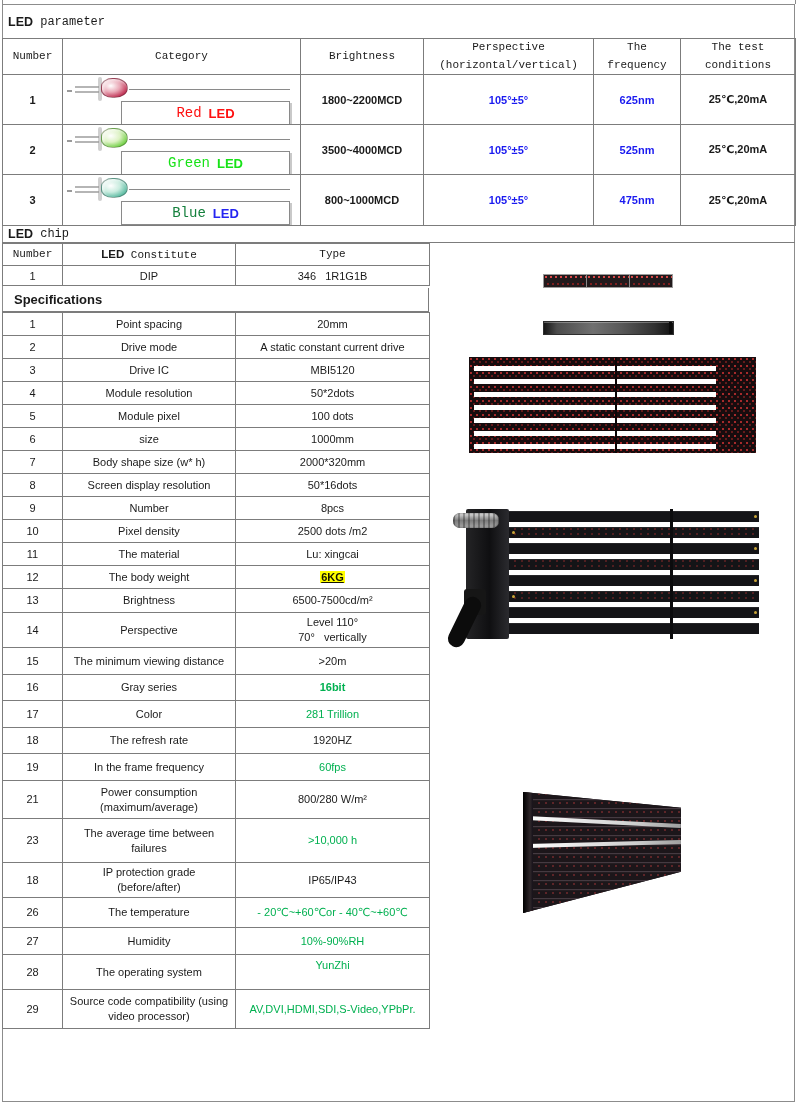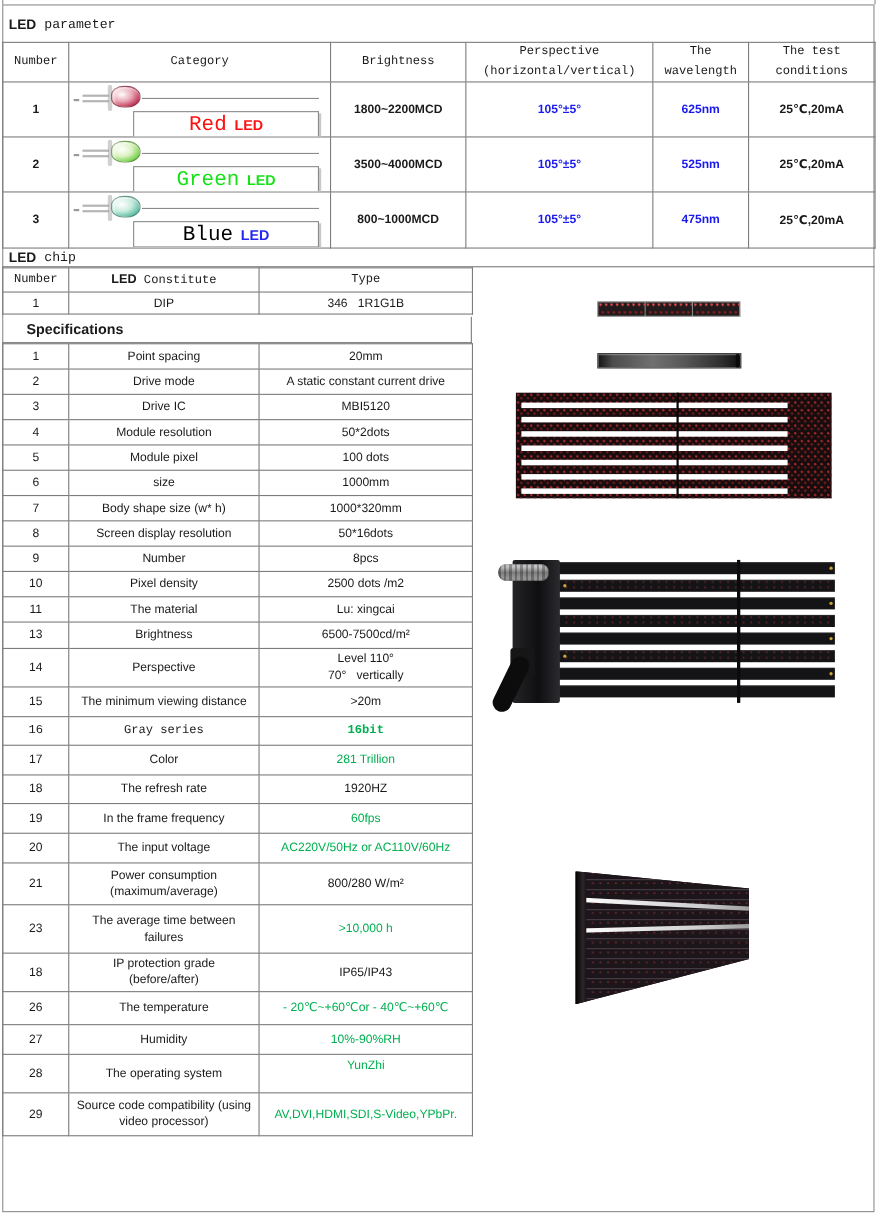--- a/index.html
+++ b/index.html
@@ -44,31 +44,31 @@
   .ledphoto{position:absolute;left:4px;top:2px;right:4px;bottom:3px;}
   .leg{position:absolute;height:2px;background:#b5b5b5;}
   .leg-dash{position:absolute;width:5px;height:2px;background:#9a9a9a;}
   .bulb{position:absolute;width:27px;height:20px;border-radius:46% 54% 54% 46%;
         border:1px solid rgba(60,60,60,.35);box-shadow:inset 2px 2px 3px rgba(255,255,255,.7);}
   .bulb-flange{position:absolute;width:4px;height:24px;background:rgba(150,150,150,.45);border-radius:2px;}
   .photo-line{position:absolute;height:1px;background:#8a8a8a;}
   .label-box{position:absolute;left:54px;right:6px;top:24px;height:24px;background:#fff;
              border:1px solid #8a8a8a;box-shadow:2px 2px 0 #c9c9c9;
              display:flex;align-items:center;justify-content:center;gap:7px;}
-  .led-word{font-family:"Liberation Mono","DejaVu Sans Mono",monospace;font-size:19px;}
+  .led-word{font-family:"Liberation Mono","DejaVu Sans Mono",monospace;font-size:14px;}
   .led-bold{font-weight:bold;font-size:13px;}
 
   
   #chip-table{left:2px;top:243px;width:427px;}
   #chip-table td{font-size:11px;}
   .ws-pre{white-space:pre;}
 
   
   #spec-bar{left:2px;top:288px;width:427px;height:24px;border-bottom:1px solid var(--border);
-            border-right:1px solid var(--border);display:flex;align-items:center;padding-left:22px;
+            border-right:1px solid var(--border);display:flex;align-items:center;padding-left:12px;
             font-weight:bold;font-size:13px;}
 
   
   #spec-table{left:2px;top:312px;width:427px;}
   #spec-table td{font-size:11px;white-space:pre-wrap;line-height:1.35;padding:1px 2px;}
   #spec-table td.sn{font-size:11px;}
   #spec-table td.sv.green{color:var(--green);}
   #spec-table td.sv.bold{font-weight:bold;}
   #spec-table td.sv.vtop{vertical-align:top;padding-top:3px;}
   .hl{background:var(--hl);text-decoration:underline;color:#141400;font-weight:bold;padding:0 1px;}
@@ -151,21 +151,21 @@
       <col style="width:115px">
     </colgroup>
   <tbody>
       <tr style="height:36px">
     <td class="hcell">Number</td>
     <td class="hcell">Category</td>
     <td class="hcell">Brightness</td>
     <td class="hcell">Perspective
 (horizontal/vertical)</td>
     <td class="hcell">The
-wavelength</td>
+frequency</td>
     <td class="hcell">The test
 conditions</td>
   </tr>
   <tr style="height:50px">
     <td class="big-num">1</td>
     <td class="cat-cell">
       <div class="ledphoto">
         <div class="leg-dash" style="left:0;top:13px"></div>
         <div class="leg" style="left:8px;top:9px;width:24px"></div>
         <div class="leg" style="left:8px;top:14px;width:24px"></div>
@@ -208,21 +208,21 @@
     <td class="big-num">3</td>
     <td class="cat-cell">
       <div class="ledphoto">
         <div class="leg-dash" style="left:0;top:13px"></div>
         <div class="leg" style="left:8px;top:9px;width:24px"></div>
         <div class="leg" style="left:8px;top:14px;width:24px"></div>
         <div class="bulb-flange" style="left:31px;top:0"></div>
         <div class="bulb" style="left: 34px; top: 1px; background: radial-gradient(at 35% 38%, rgb(255, 255, 255) 0%, rgb(201, 236, 223) 40%, rgb(63, 174, 146) 85%);"></div>
         <div class="photo-line" style="left:62px;right:6px;top:12px"></div>
         <div class="label-box">
-          <span class="led-word" style="color: #000000;">Blue</span>
+          <span class="led-word" style="color: #15803d;">Blue</span>
           <span class="led-bold" style="color: rgb(37, 37, 242);">LED</span>
         </div>
       </div>
     </td>
     <td class="bval">800~1000MCD</td>
     <td class="blueval">105°±5°</td>
     <td class="blueval">475nm</td>
     <td class="bval">25℃,20mA</td>
   </tr>
 </tbody>
@@ -288,82 +288,82 @@
         <td class="sv">100 dots</td>
       </tr>
       <tr style="height: 23px;">
         <td class="sn">6</td>
         <td class="sl">size</td>
         <td class="sv">1000mm</td>
       </tr>
       <tr style="height: 23px;">
         <td class="sn">7</td>
         <td class="sl">Body shape size (w* h)</td>
-        <td class="sv">1000*320mm</td>
+        <td class="sv">2000*320mm</td>
       </tr>
       <tr style="height: 23px;">
         <td class="sn">8</td>
         <td class="sl">Screen display resolution</td>
         <td class="sv">50*16dots</td>
       </tr>
       <tr style="height: 23px;">
         <td class="sn">9</td>
         <td class="sl">Number</td>
         <td class="sv">8pcs</td>
       </tr>
       <tr style="height: 23px;">
         <td class="sn">10</td>
         <td class="sl">Pixel density</td>
         <td class="sv">2500 dots /m2</td>
       </tr>
       <tr style="height: 23px;">
         <td class="sn">11</td>
         <td class="sl">The material</td>
         <td class="sv">Lu: xingcai</td>
+      </tr>
+      <tr style="height: 23px;">
+        <td class="sn">12</td>
+        <td class="sl">The body weight</td>
+        <td class="sv"><span class="hl">6KG</span></td>
       </tr>
       <tr style="height: 24px;">
         <td class="sn">13</td>
         <td class="sl">Brightness</td>
         <td class="sv">6500-7500cd/m²</td>
       </tr>
       <tr style="height: 35px;">
         <td class="sn">14</td>
         <td class="sl">Perspective</td>
         <td class="sv">Level 110°
 70°   vertically</td>
       </tr>
       <tr style="height: 27px;">
         <td class="sn">15</td>
         <td class="sl">The minimum viewing distance</td>
         <td class="sv">&gt;20m</td>
       </tr>
-      <tr style="height: 26px; font-family: Liberation Mono, monospace;">
+      <tr style="height: 26px;">
         <td class="sn">16</td>
         <td class="sl">Gray series</td>
         <td class="sv green bold">16bit</td>
       </tr>
       <tr style="height: 27px;">
         <td class="sn">17</td>
         <td class="sl">Color</td>
         <td class="sv green">281 Trillion</td>
       </tr>
       <tr style="height: 26px;">
         <td class="sn">18</td>
         <td class="sl">The refresh rate</td>
         <td class="sv">1920HZ</td>
       </tr>
       <tr style="height: 27px;">
         <td class="sn">19</td>
         <td class="sl">In the frame frequency</td>
         <td class="sv green">60fps</td>
-      </tr>
-      <tr style="height: 27px;">
-        <td class="sn">20</td>
-        <td class="sl">The input voltage</td>
-        <td class="sv green">AC220V/50Hz or AC110V/60Hz</td>
       </tr>
       <tr style="height: 38px;">
         <td class="sn">21</td>
         <td class="sl">Power consumption
 (maximum/average)</td>
         <td class="sv">800/280 W/m²</td>
       </tr>
       <tr style="height: 44px;">
         <td class="sn">23</td>
         <td class="sl">The average time between

